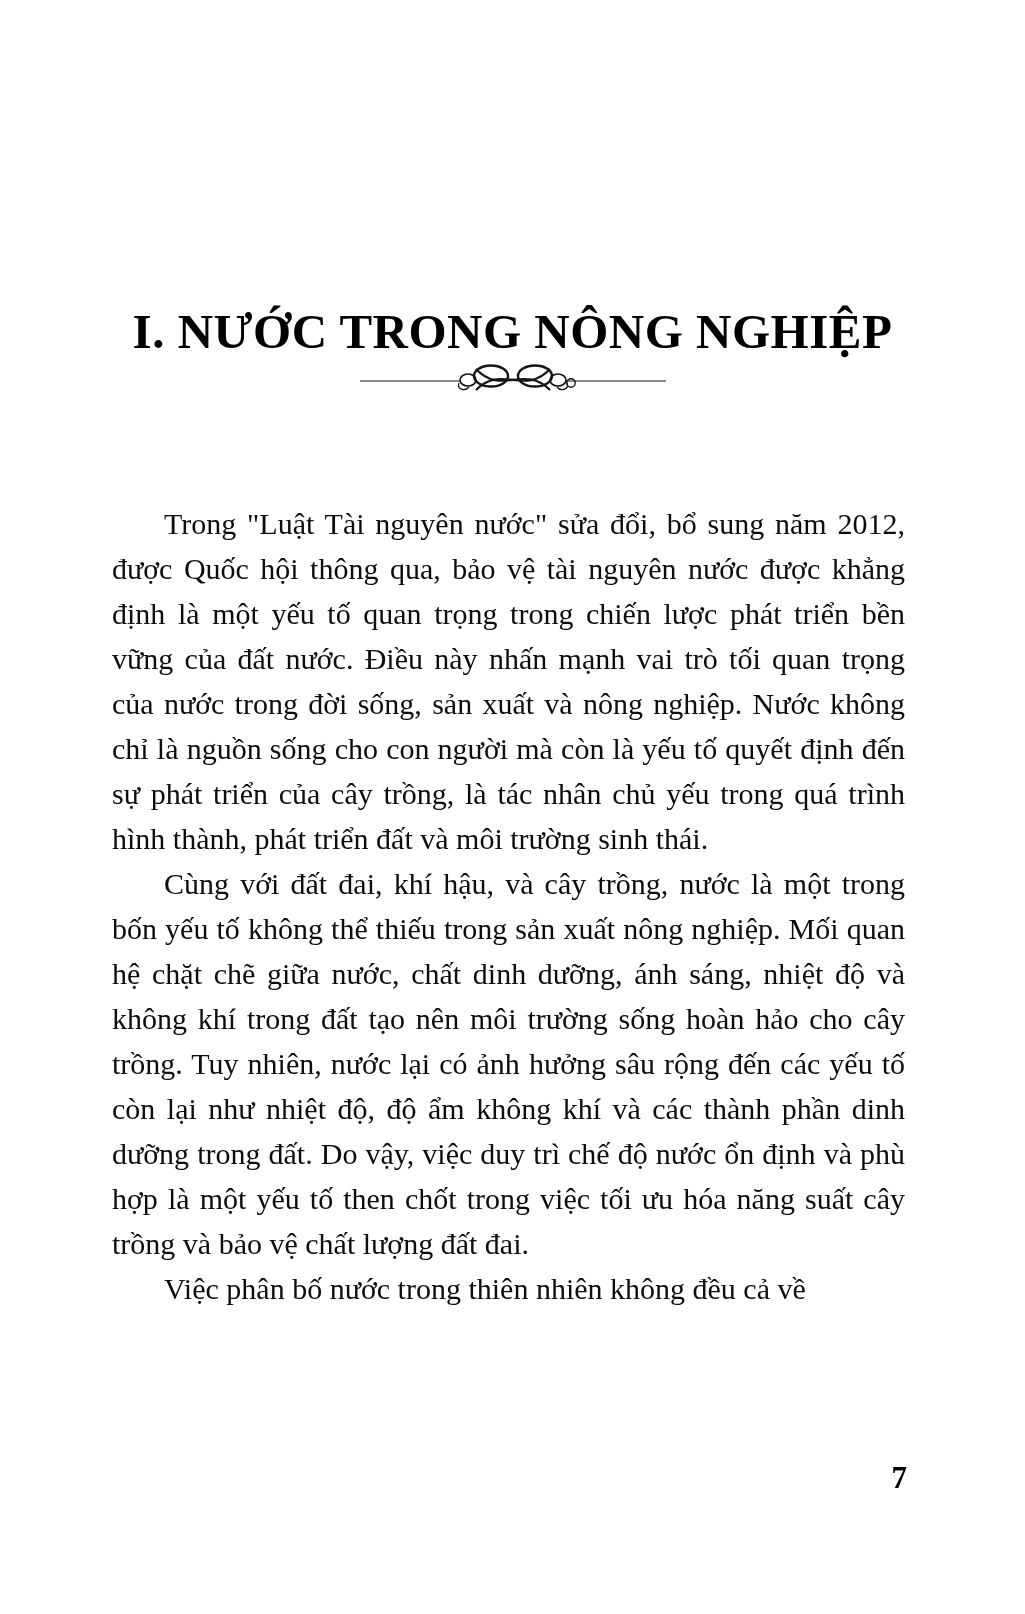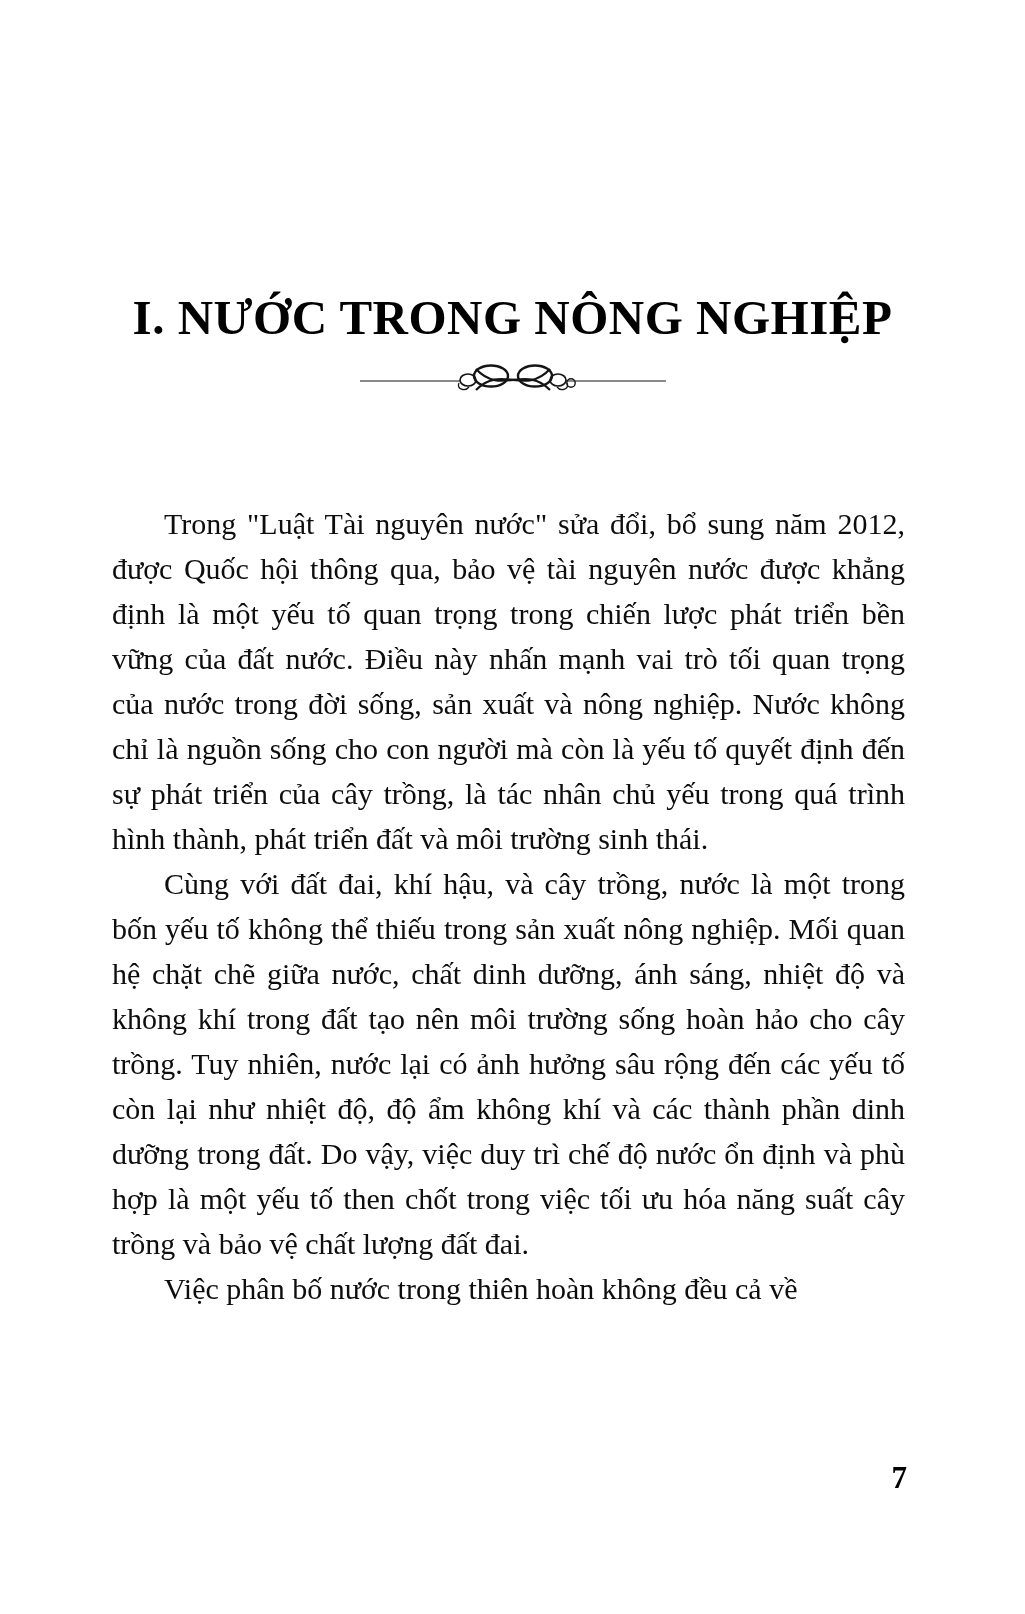--- a/index.html
+++ b/index.html
@@ -12,21 +12,21 @@
     width: 1025px;
     height: 1614px;
     margin: 0 auto;
     background: #ffffff;
     color: #111111;
     font-family: "Liberation Serif", "DejaVu Serif", serif;
     overflow: hidden;
   }
   .chapter-title {
     position: absolute;
-    top: 291px;
+    top: 305px;
     left: 0;
     width: 100%;
     margin: 0;
     text-align: center;
     font-size: 49px;
     font-weight: 700;
     letter-spacing: 0.5px;
     line-height: 1.1;
     color: #000000;
   }
@@ -85,18 +85,18 @@
       <path d="M118,30 C143,4 167,36 192,9" stroke-width="2.2"></path>
       <path d="M118,9 C143,36 167,4 192,30" stroke-width="2.2"></path>
       <path d="M101,23 c-3,6 6,9 10,4" stroke-width="1.3"></path>
       <path d="M209,23 c3,6 -6,9 -10,4" stroke-width="1.3"></path>
     </svg>
   </div>
 
   <main class="body-text">
     <p>Trong "Luật Tài nguyên nước" sửa đổi, bổ sung năm 2012, được Quốc hội thông qua, bảo vệ tài nguyên nước được khẳng định là một yếu tố quan trọng trong chiến lược phát triển bền vững của đất nước. Điều này nhấn mạnh vai trò tối quan trọng của nước trong đời sống, sản xuất và nông nghiệp. Nước không chỉ là nguồn sống cho con người mà còn là yếu tố quyết định đến sự phát triển của cây trồng, là tác nhân chủ yếu trong quá trình hình thành, phát triển đất và môi trường sinh thái.</p>
     <p>Cùng với đất đai, khí hậu, và cây trồng, nước là một trong bốn yếu tố không thể thiếu trong sản xuất nông nghiệp. Mối quan hệ chặt chẽ giữa nước, chất dinh dưỡng, ánh sáng, nhiệt độ và không khí trong đất tạo nên môi trường sống hoàn hảo cho cây trồng. Tuy nhiên, nước lại có ảnh hưởng sâu rộng đến các yếu tố còn lại như nhiệt độ, độ ẩm không khí và các thành phần dinh dưỡng trong đất. Do vậy, việc duy trì chế độ nước ổn định và phù hợp là một yếu tố then chốt trong việc tối ưu hóa năng suất cây trồng và bảo vệ chất lượng đất đai.</p>
-    <p>Việc phân bố nước trong thiên hoàn không đều cả về</p>
+    <p>Việc phân bố nước trong thiên nhiên không đều cả về</p>
   </main>
 
   <span class="page-number">7</span>
 
 </div>
 
 </body></html>

